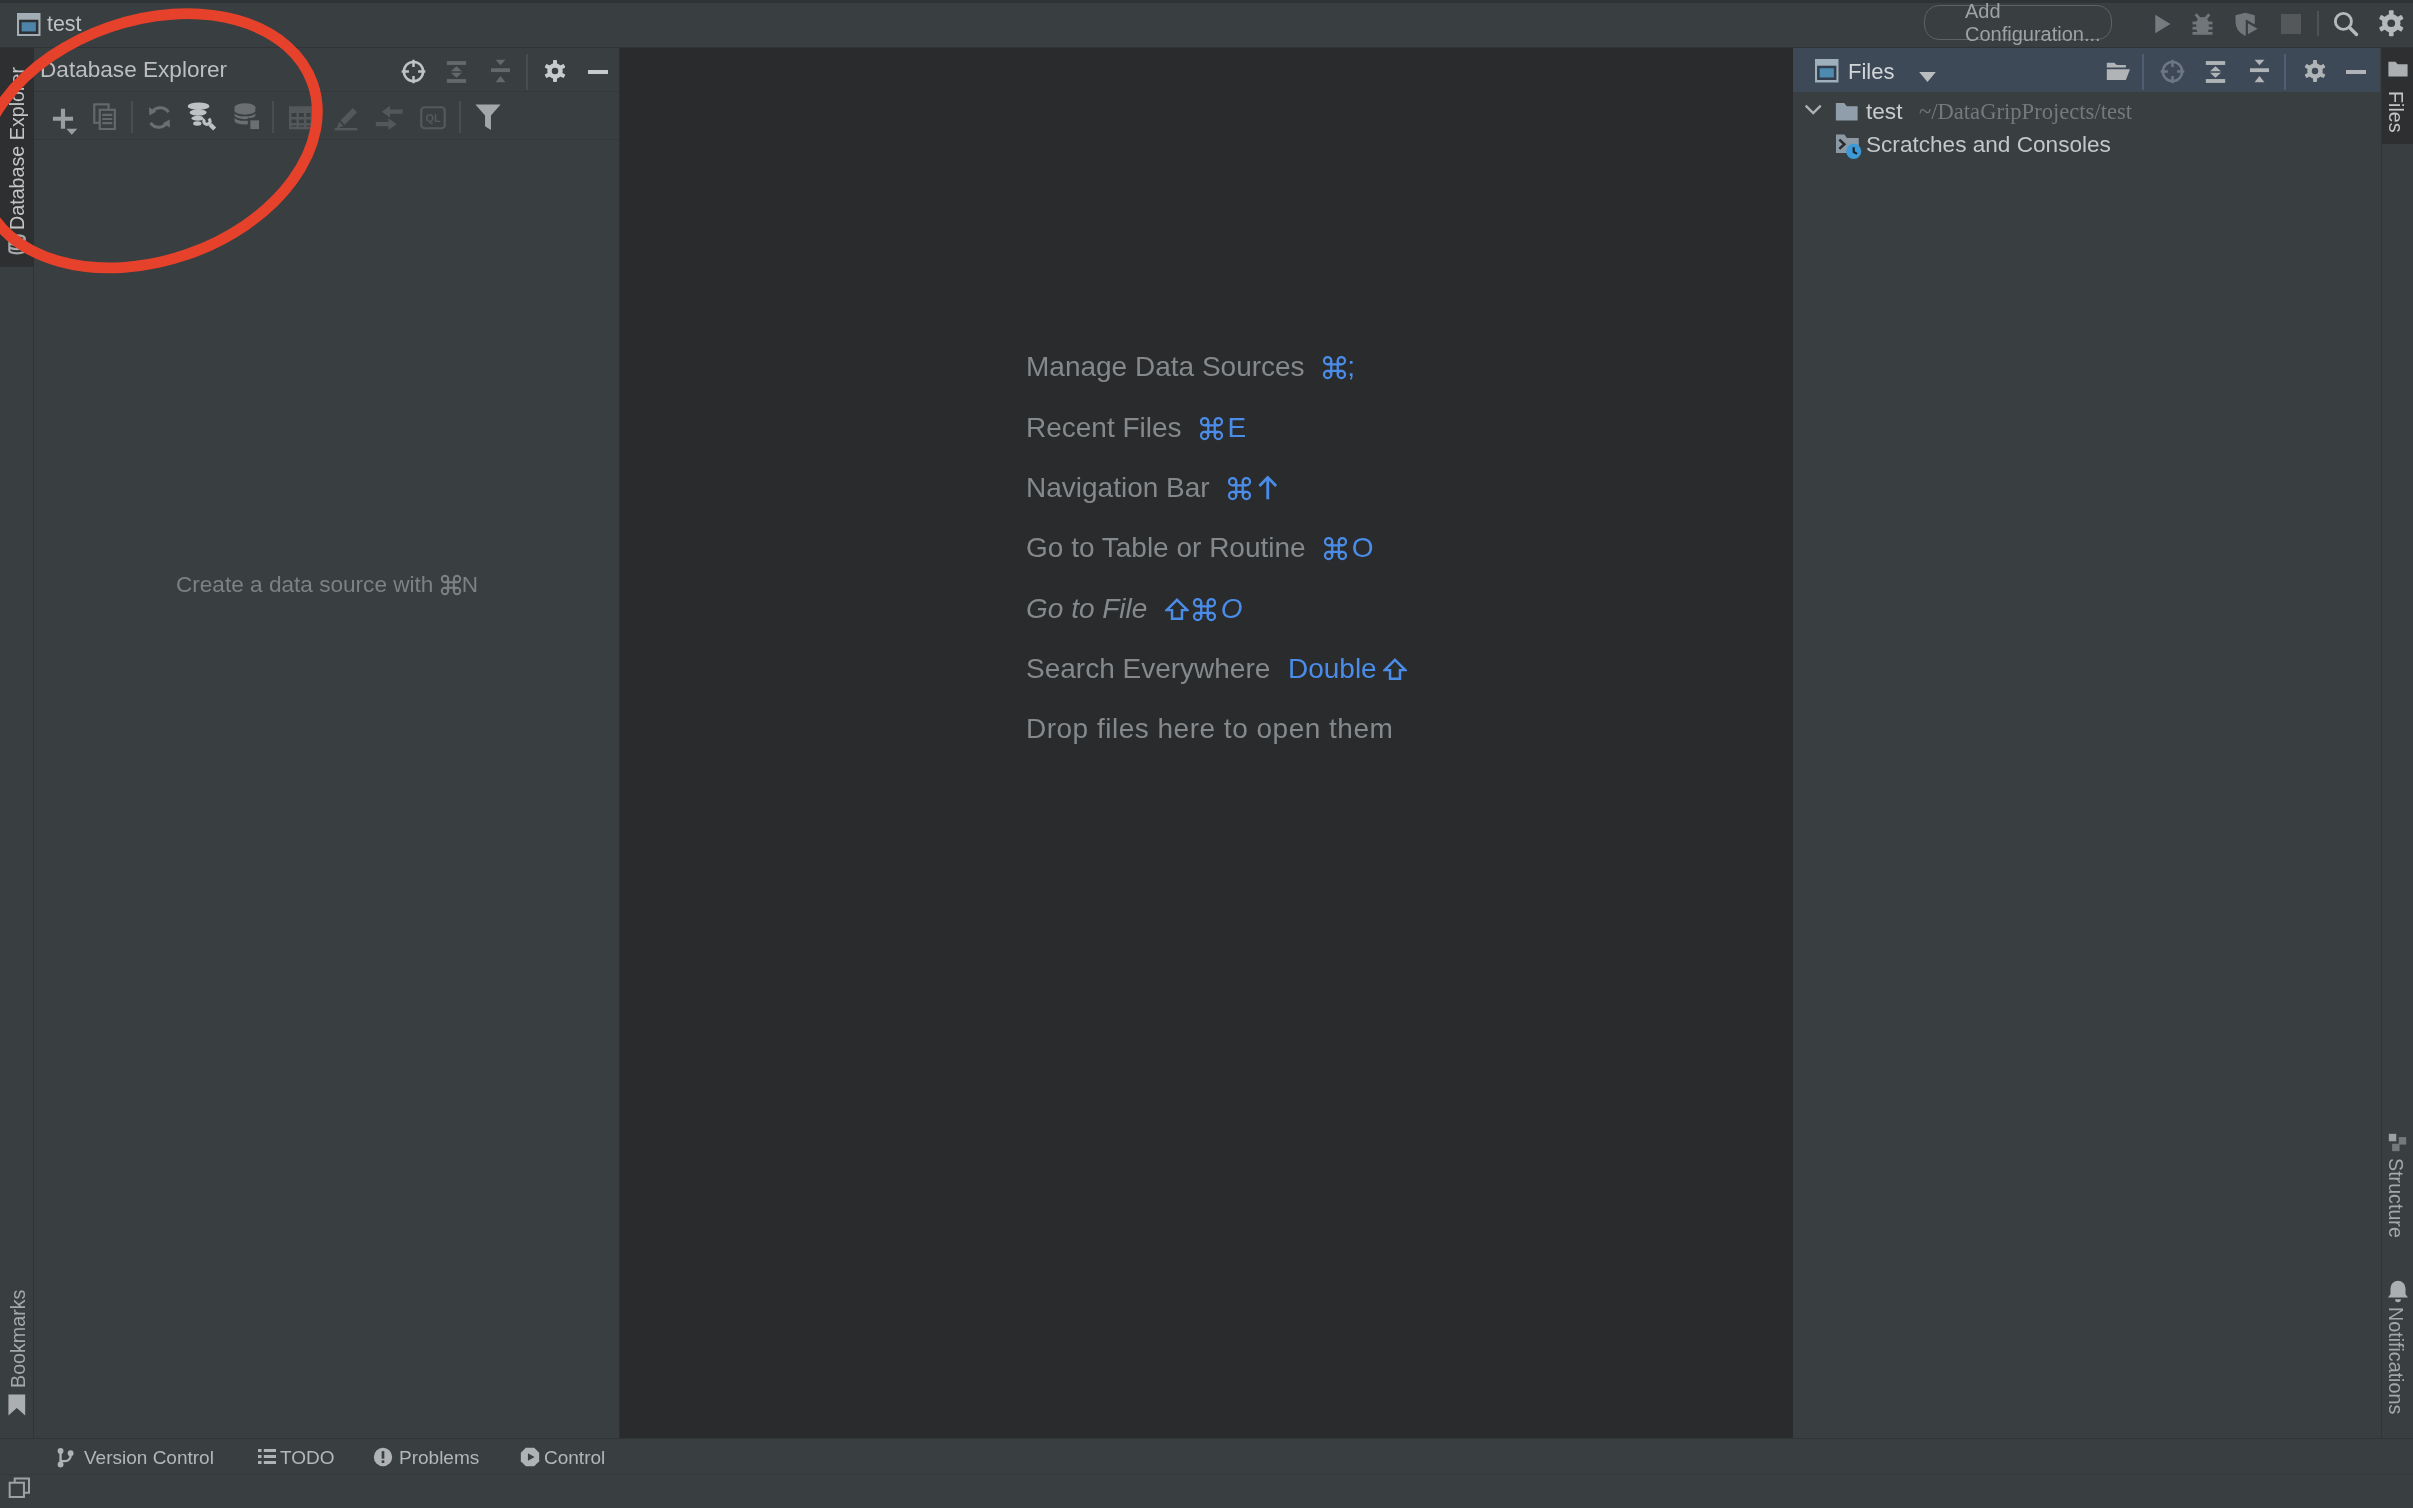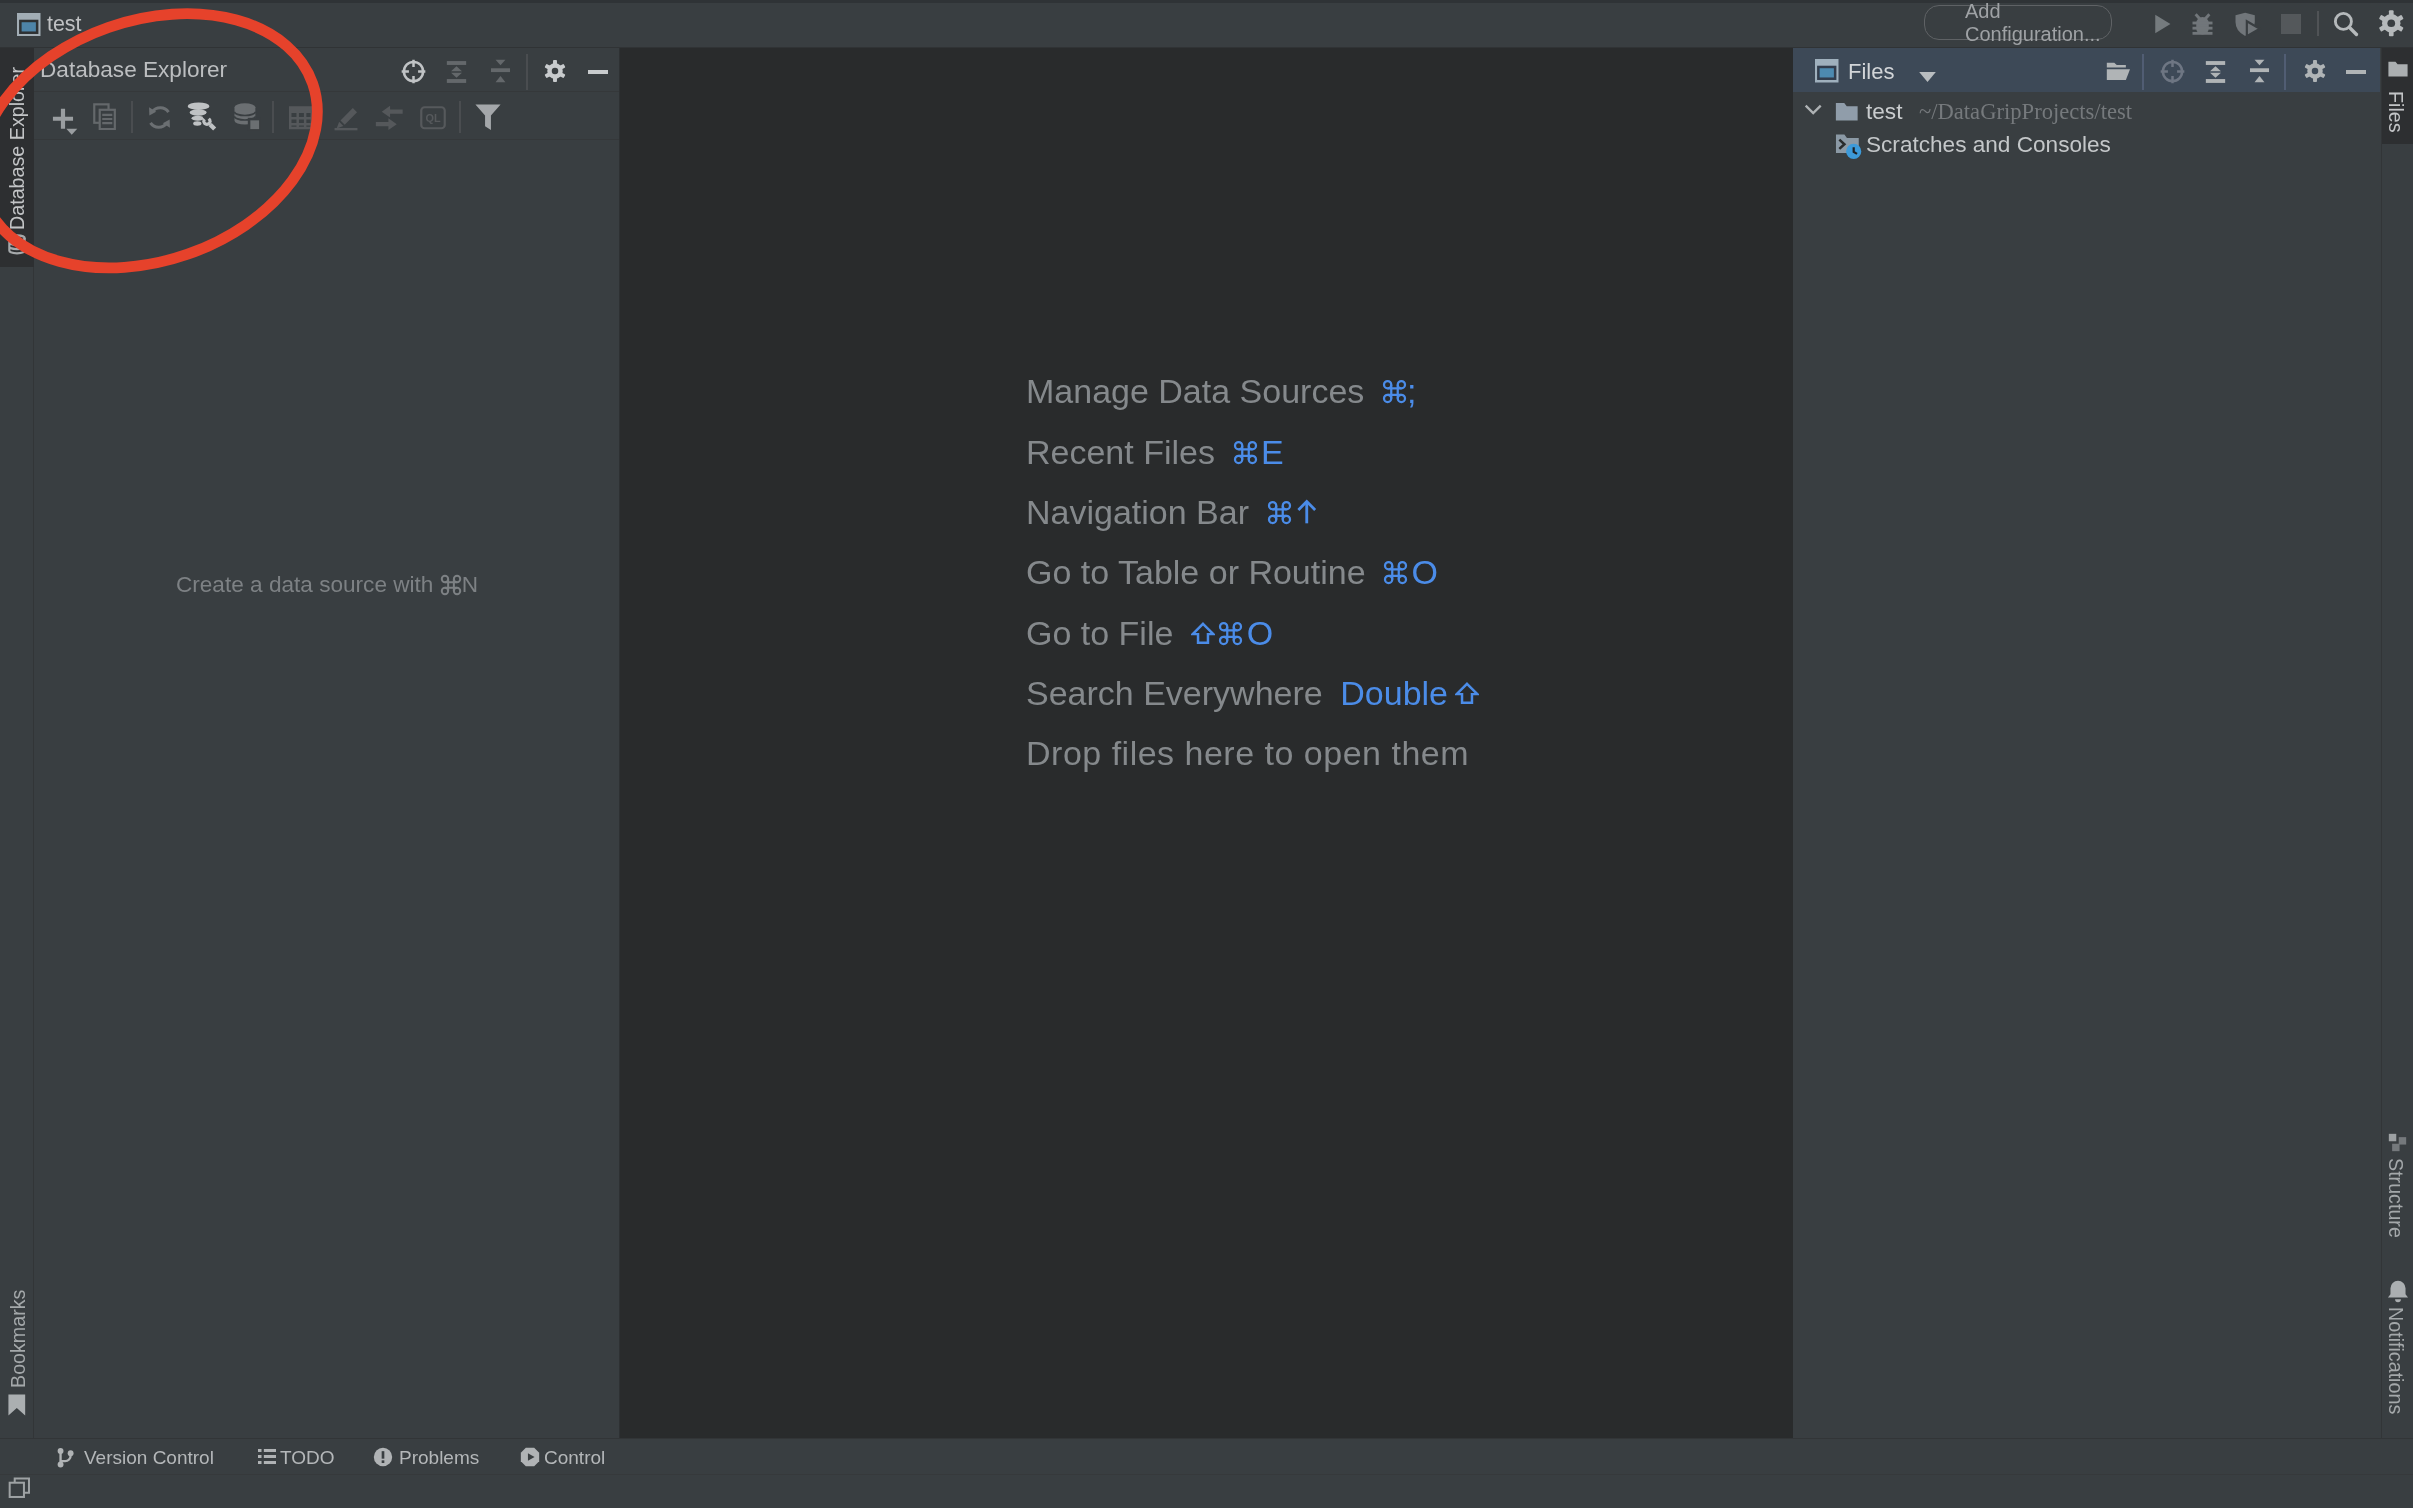--- a/index.html
+++ b/index.html
@@ -211,21 +211,21 @@
   <div class="abs" style="left:0;top:1438px;width:2413px;height:0.8px;background:#323537;"></div>
   <div class="abs" style="left:0;top:1439px;width:2413px;height:35px;background:#393e41;"></div>
   <div class="abs" style="left:0;top:1474px;width:2413px;height:0.8px;background:#36393b;"></div>
   <div class="abs" style="left:0;top:1475px;width:2413px;height:34px;background:#393e41;"></div>
   <div class="abs" style="left:8.4px;top:1476px;"><svg width="23.5" height="23.5" viewBox="0 0 28 28" fill="none" stroke="#9ea2a4" stroke-width="2.4">
         <rect x="2" y="8" width="17" height="17"></rect>
         <path d="M8 8 V3 H25 V20 H19"></path>
       </svg></div>
 
   <style>
-    .sc { position:absolute; left:1026px; height:34px; display:flex; align-items:center; font-size:34px; color:#85898c; white-space:nowrap;margin-top:24px; }
+    .sc { position:absolute; left:1026px; height:34px; display:flex; align-items:center; font-size:28px; color:#85898c; white-space:nowrap; }
     .sc .b { color:#4b8ce8; }
     .sc svg { display:block; }
     .gap { display:inline-block; width:17.6px; }
     .g2 { display:inline-block; width:3.4px; }
   </style>
   <div class="sc" style="top:350px;">Manage Data Sources<span class="gap"></span><svg width="25" height="25" viewBox="0 0 100 100">
         <g fill="none" stroke="#4b8ce8" stroke-width="9">
           <circle cx="22.5" cy="22.5" r="14.5"></circle>
           <circle cx="77.5" cy="22.5" r="14.5"></circle>
           <circle cx="22.5" cy="77.5" r="14.5"></circle>
@@ -258,21 +258,21 @@
       </svg></div>
   <div class="sc" style="top:531px;justify-content:space-between;">Go to Table or Routine<span class="gap"></span><svg width="25" height="25" viewBox="0 0 100 100">
         <g fill="none" stroke="#4b8ce8" stroke-width="9">
           <circle cx="22.5" cy="22.5" r="14.5"></circle>
           <circle cx="77.5" cy="22.5" r="14.5"></circle>
           <circle cx="22.5" cy="77.5" r="14.5"></circle>
           <circle cx="77.5" cy="77.5" r="14.5"></circle>
           <path d="M37 22.5 V77.5 M63 22.5 V77.5 M22.5 37 H77.5 M22.5 63 H77.5"></path>
         </g>
       </svg><span class="g2"></span><span class="b">O</span></div>
-  <div class="sc" style="top:592px;">Go to File<span class="gap"></span><svg width="24" height="22.6" viewBox="0 0 29 27">
+  <div class="sc" style="top:592px;font-style:italic;">Go to File<span class="gap"></span><svg width="24" height="22.6" viewBox="0 0 29 27">
         <path d="M14.5 2 L27 14.5 H20.5 V25 H8.5 V14.5 H2 Z" fill="none" stroke="#4b8ce8" stroke-width="3"></path>
       </svg><span class="g2"></span><svg width="25" height="25" viewBox="0 0 100 100">
         <g fill="none" stroke="#4b8ce8" stroke-width="9">
           <circle cx="22.5" cy="22.5" r="14.5"></circle>
           <circle cx="77.5" cy="22.5" r="14.5"></circle>
           <circle cx="22.5" cy="77.5" r="14.5"></circle>
           <circle cx="77.5" cy="77.5" r="14.5"></circle>
           <path d="M37 22.5 V77.5 M63 22.5 V77.5 M22.5 37 H77.5 M22.5 63 H77.5"></path>
         </g>
       </svg><span class="g2"></span><span class="b">O</span></div>

